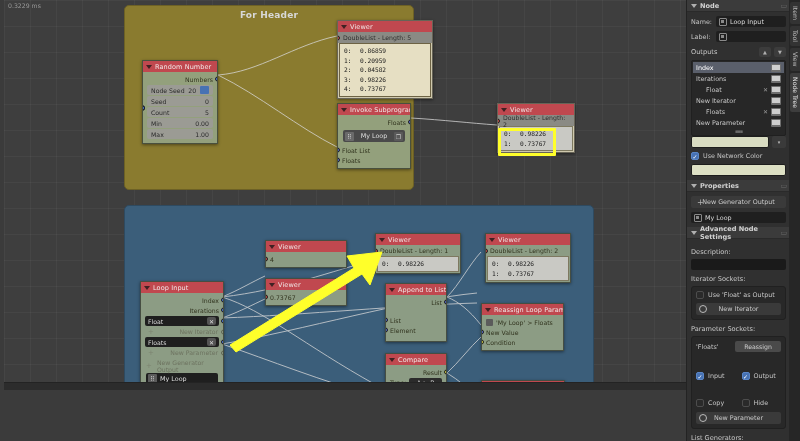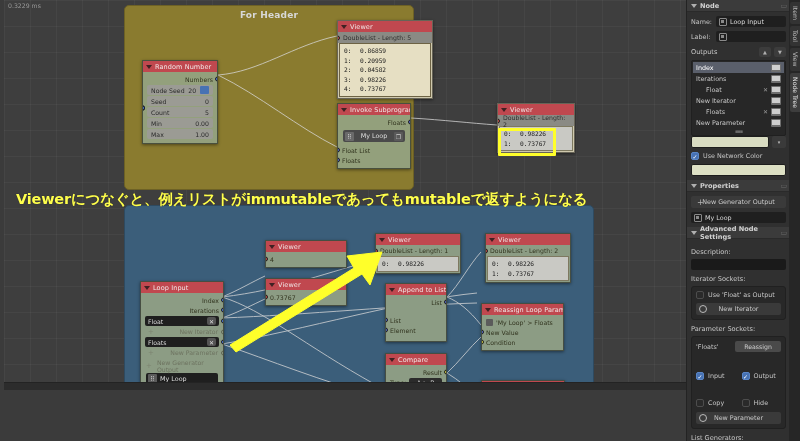--- a/index.html
+++ b/index.html
@@ -677,21 +677,20 @@
         </div>
       </div>
     </div>
 
     <svg id="arrow" viewBox="0 0 686 441">
       <g fill="#ffff2a" stroke="#ffff2a">
         <path d="M226,345 L350,268 L343,256 L378,252 L366,285 L358,274 L232,352 Z" stroke-width="1"></path>
       </g>
     </svg>
 
-    <div class="jp-text" style="top:190px;">Viewerにつなぐと、例えリストがimmutableであってもmutableで返すようになる</div>
 
     <div id="statusbar"></div>
   </div>
 
   <div id="sidebar">
     <div id="sb-scroll">
 
       <div class="panel-head">
         <span class="tri"></span>
         <span class="ph-title">Node</span>

